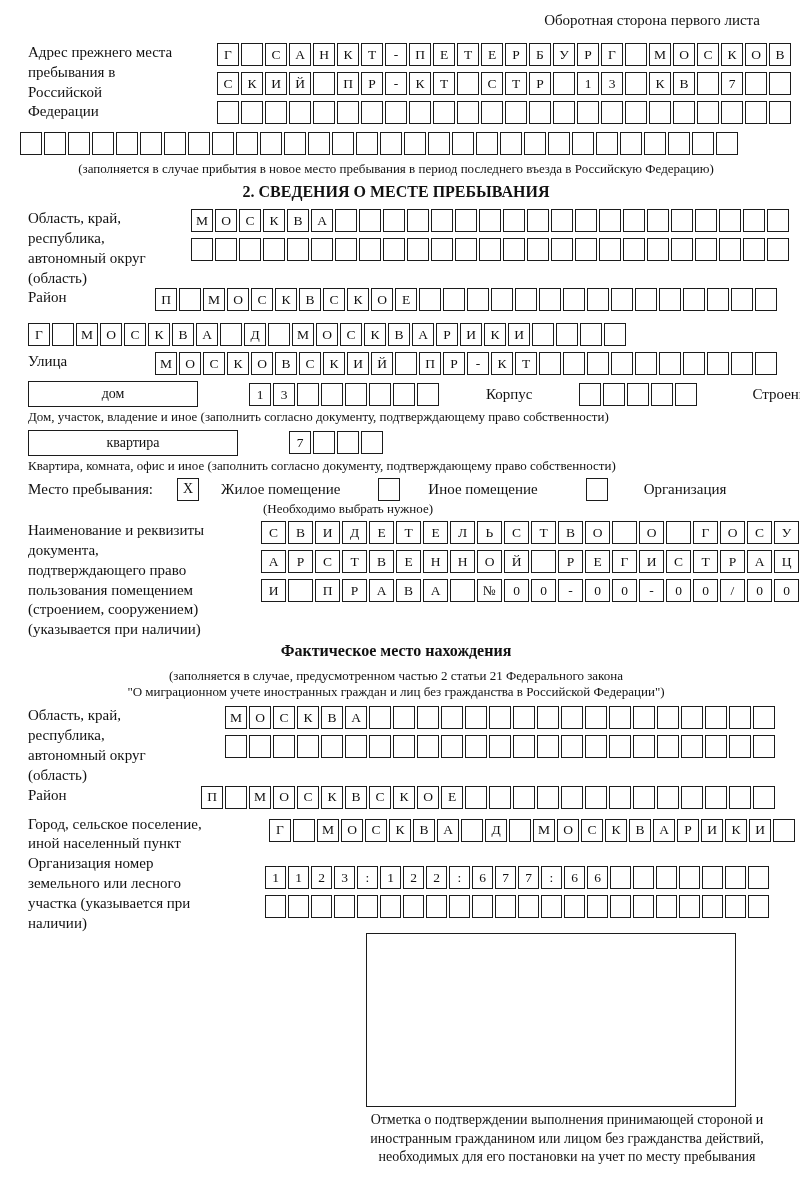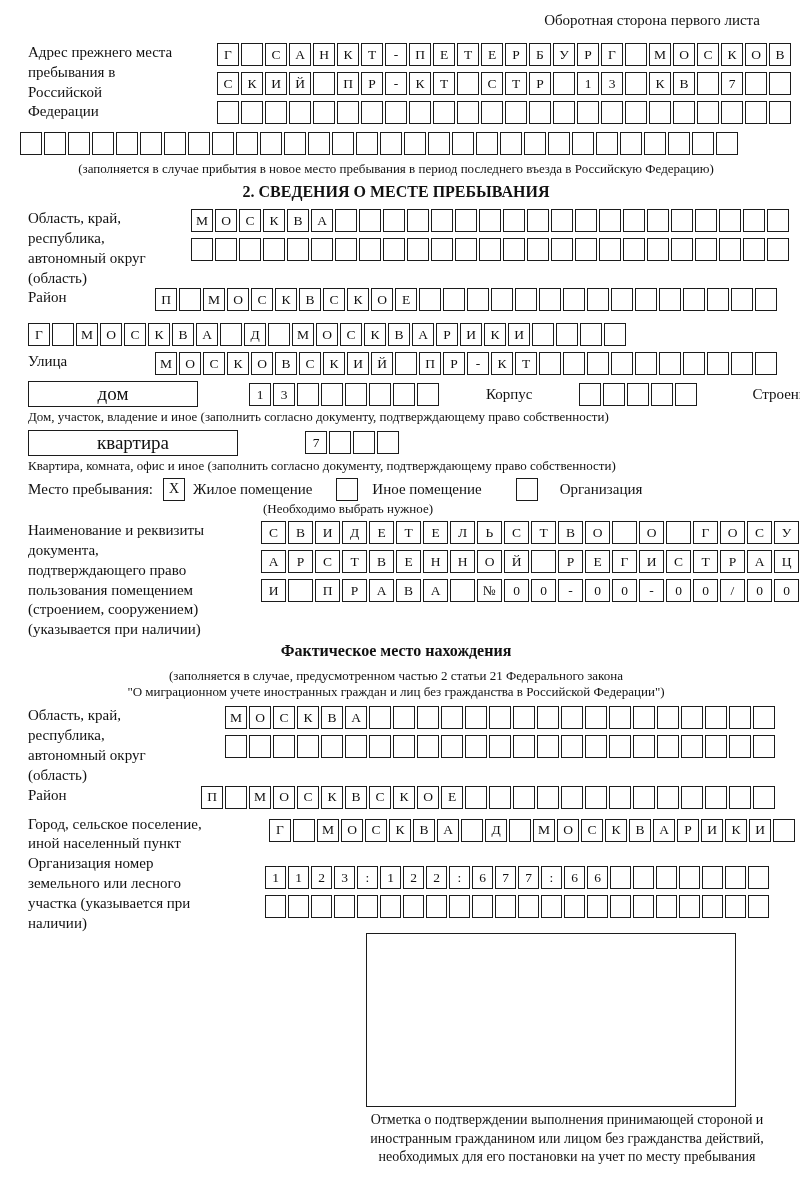--- a/index.html
+++ b/index.html
@@ -18,28 +18,28 @@
     display:flex;align-items:center;justify-content:center;
     font-size:13.5px;line-height:1;
   }
   .wide .cell{width:23px;}
   .narrow .cell{width:19px;}
   .note{font-size:13px;line-height:1.25;}
   .center{text-align:center;}
   .sec-title{font-size:16px;font-weight:bold;text-align:center;margin:6px 0 8px 0;}
   .fieldbox{
     border:1.5px solid #1c1c1c;height:24px;display:flex;align-items:center;
-    justify-content:center;font-size:19px;flex-shrink:0;
+    justify-content:center;font-size:14px;flex-shrink:0;
   }
   .inline-lbl{font-size:15px;display:flex;align-items:center;padding:0 6px;text-align:right;}
   .chk{
     width:20px;height:21px;border:1.5px solid #1c1c1c;display:flex;flex-shrink:0;
     align-items:center;justify-content:center;font-size:14px;
   }
-  .chkrow{display:flex;align-items:center;font-size:15px;margin-top:0;}
+  .chkrow{display:flex;align-items:center;font-size:15px;margin-top:0;gap:14px;}
   .stamp-box{border:1.5px solid #1c1c1c;width:368px;height:172px;margin-left:338px;}
   .stamp-note{width:430px;margin-left:324px;font-size:14px;line-height:1.3;text-align:center;margin-top:4px;}
   .mb2{margin-bottom:2px;} .mb4{margin-bottom:4px;} .mb6{margin-bottom:6px;}
 </style>
 </head>
 <body>
 
 <div class="page">
 
   <div class="hdr-note">Оборотная сторона первого листа</div>
@@ -341,21 +341,21 @@
     <div class="cellrow" style="margin-bottom:0;">
         <span class="cell">1</span>
         <span class="cell"></span>
         <span class="cell"></span>
         <span class="cell"></span>
       </div>
   </div>
   <div class="note mb4">Дом, участок, владение и иное (заполнить согласно документу, подтверждающему право собственности)</div>
 
   <div class="block mb2" style="align-items:center;">
-    <div class="fieldbox" style="width:208px;margin-right:26px;">квартира</div>
+    <div class="fieldbox" style="width:208px;margin-right:10px;">квартира</div>
     <div class="cellrow" style="margin-bottom:0;">
         <span class="cell">7</span>
         <span class="cell"></span>
         <span class="cell"></span>
         <span class="cell"></span>
       </div>
   </div>
   <div class="note mb4">Квартира, комната, офис и иное (заполнить согласно документу, подтверждающему право собственности)</div>
 
   <div class="chkrow">

